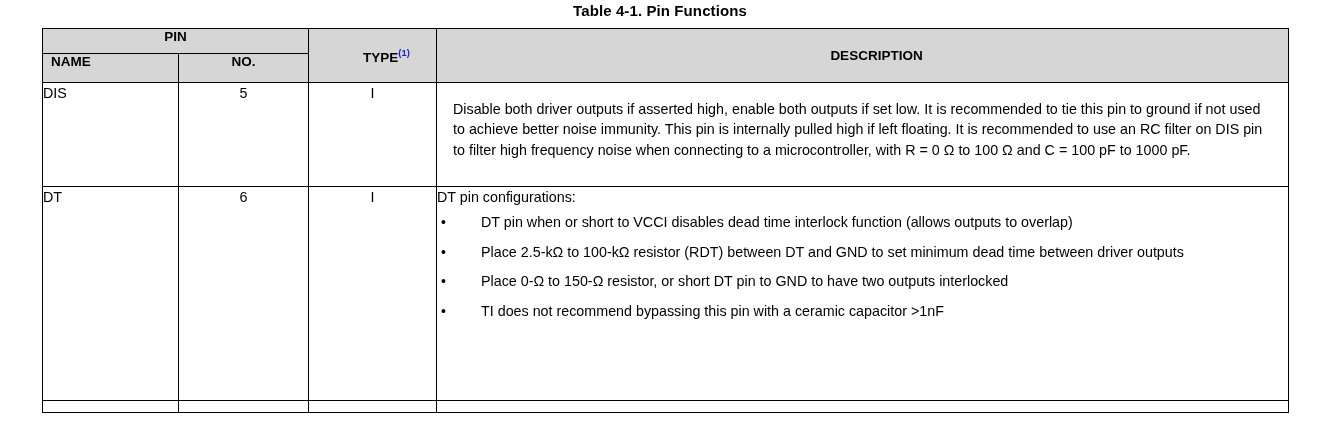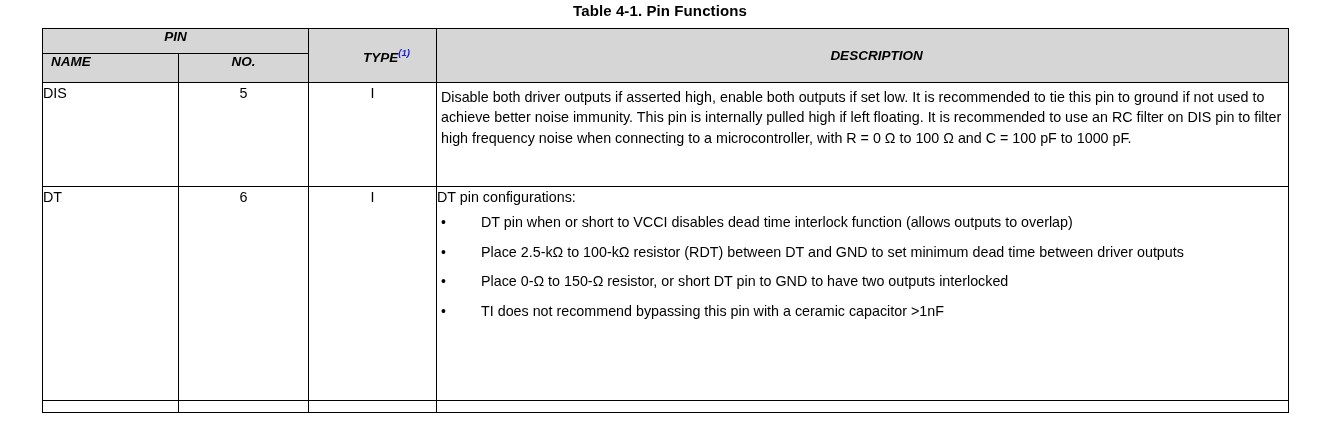--- a/index.html
+++ b/index.html
@@ -54,21 +54,20 @@
   }
 
   
   thead th {
     background: #d6d6d6;
     font-size: 13.5px;
     font-weight: bold;
     text-align: center;
     vertical-align: middle;
     border-color: #7a7a7a;
-    font-style: italic;
   }
   thead th.hdr-pin { height: 24px; }
   thead th.hdr-name,
   thead th.hdr-no { height: 28px; }
   thead th.hdr-name {
     text-align: left;
     padding-left: 8px;
   }
   thead th.hdr-type,
   thead th.hdr-desc {
@@ -98,21 +97,21 @@
     text-align: center;
     vertical-align: middle;
   }
   td.c-desc {
     text-align: left;
     padding: 5px 6px 6px 7px;
     vertical-align: top;
   }
 
   .desc-para {
-    margin: 4px;
+    margin: 16px;
     line-height: 20.4px;
   }
   .desc-lead {
     margin: 0 0 1px 0;
     line-height: 20.4px;
   }
 
   ul.bullets {
     list-style: none;
     margin: 0;

